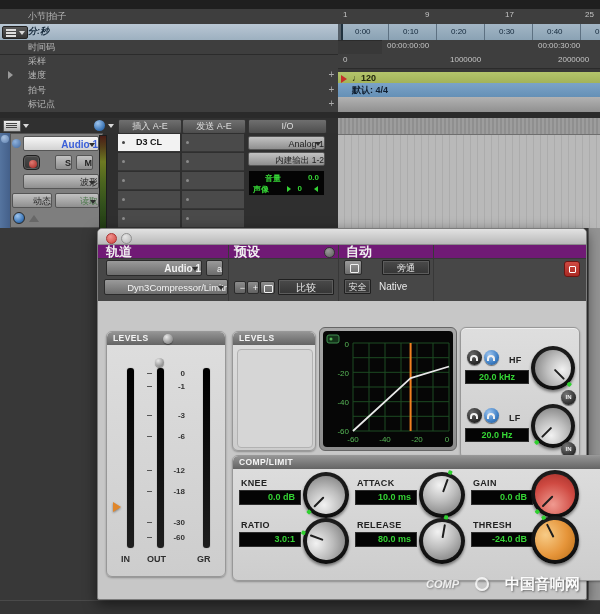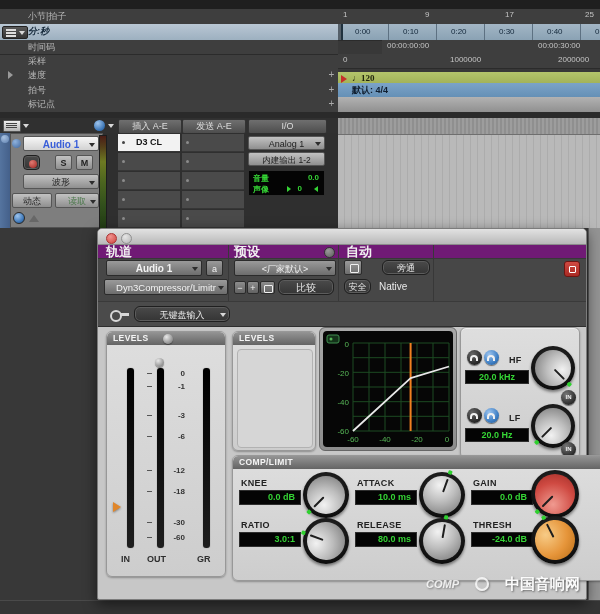--- a/index.html
+++ b/index.html
@@ -18,23 +18,23 @@
           border-right:1px solid #5d7182;color:#13273a;font-size:8px;padding-left:14px;box-sizing:border-box;line-height:15px;}
   .plus{position:absolute;right:2px;top:1px;width:9px;height:11px;color:#ababab;font-size:10px;line-height:11px;text-align:center;}
   .tri-r-red{width:0;height:0;border-left:6px solid #c62f2a;border-top:4px solid transparent;border-bottom:4px solid transparent;}
   .tri-r-gray{width:0;height:0;border-left:5px solid #9a9a9a;border-top:4px solid transparent;border-bottom:4px solid transparent;}
   .tri-dn{width:0;height:0;border-top:4px solid #2d2d2d;border-left:3.5px solid transparent;border-right:3.5px solid transparent;display:inline-block;}
   .tri-dn.lt{border-top-color:#d8d8d8;}
   
   .colbtn{position:absolute;top:119px;height:13px;background:linear-gradient(#6f6f6f,#4d4d4d);
           border:1px solid #333;border-radius:2px;color:#ddd;font-size:9px;text-align:center;line-height:13px;}
   .gbtn{background:linear-gradient(#c2c2c2,#8f8f8f);border:1px solid #555;border-radius:2px;
-        color:#222;font-size:9px;text-align:center;box-sizing:border-box;}
+        color:#222;font-size:9px;text-align:right;box-sizing:border-box;}
   .darkbtn{background:linear-gradient(#4a4a4a,#353535);border:1px solid #1f1f1f;box-shadow:0 0 0 1px #5c5c5c inset;
-           border-radius:6px;color:#e8e8e8;font-size:9px;text-align:center;box-sizing:border-box;}
+           border-radius:1px;color:#e8e8e8;font-size:9px;text-align:center;box-sizing:border-box;}
   .slot{position:absolute;width:62px;height:18px;background:#4a4a4a;border-bottom:1px solid #363636;box-sizing:border-box;}
   .slot .dot{position:absolute;left:4px;top:7px;width:3px;height:3px;border-radius:50%;background:#8b8b8b;}
   .lcd{background:#040404;border:1px solid #2e2e2e;color:#35d435;font-weight:bold;box-sizing:border-box;}
   
   #plugwin{position:absolute;left:97px;top:228px;width:490px;height:372px;background:#c7c7c7;
            border:1px solid #7c7c7c;border-radius:5px 5px 2px 2px;box-shadow:0 4px 14px rgba(0,0,0,.55);box-sizing:border-box;}
   .panel{position:absolute;background:linear-gradient(#dedede,#cdcdcd);border:1px solid #989898;
          border-radius:6px;box-shadow:inset 0 1px 0 #efefef,0 1px 2px rgba(0,0,0,.3);box-sizing:border-box;overflow:hidden;}
   .phead{height:13px;background:linear-gradient(#949494,#646464);border-radius:5px 5px 0 0;
          color:#f4f4f4;font-size:8.5px;font-weight:bold;letter-spacing:.4px;line-height:13px;padding-left:6px;}
@@ -123,21 +123,21 @@
   </div>
   <div class="rright" style="top:40px;height:14px;margin-left:44px;">
     <span class="tick" style="left:5px;">00:00:00:00</span>
     <span class="tick" style="left:156px;">00:00:30:00</span>
   </div>
   <div class="rright" style="top:54px;height:14px;">
     <span class="tick" style="left:5px;">0</span>
     <span class="tick" style="left:112px;">1000000</span>
     <span class="tick" style="left:220px;">2000000</span>
   </div>
-  <div class="rright" style="top:72px;height:15px;background:linear-gradient(#b4c46b,#9cad53);font-family:Liberation Serif, serif;">
+  <div class="rright" style="top:72px;height:15px;background:linear-gradient(#b4c46b,#9cad53);">
     <span class="tri-r-red abs" style="left:3px;top:3px;"></span>
     <span class="abs" style="left:14px;top:1px;font-size:9px;font-weight:bold;color:#22260e;">♩120</span>
   </div>
   <div class="rright" style="top:83px;height:14px;background:linear-gradient(#7ba3c8,#6590b6);">
     <span class="abs" style="left:14px;top:1px;font-size:9px;font-weight:bold;color:#101f30;">默认: 4/4</span>
   </div>
   <div class="rright" style="top:97px;height:15px;background:linear-gradient(#b2b2b2,#909090);"></div>
 
   <div class="abs" style="left:0;top:118px;width:338px;height:15px;background:#303030;">
     <span class="abs" style="left:3px;top:2px;width:16px;height:10px;background:linear-gradient(#efefef,#b5b5b5);border:1px solid #555;border-radius:1px;">
@@ -214,21 +214,21 @@
     </div>
 
   <div class="abs gbtn" style="left:248px;top:136px;width:77px;height:14px;line-height:14px;">
     <span>Analog 1</span>
     <span class="tri-dn abs" style="right:3px;top:5px;"></span>
   </div>
   <div class="abs gbtn" style="left:248px;top:152px;width:77px;height:14px;line-height:14px;font-size:8.5px;">
     <span>内建输出 1-2</span>
   </div>
   <div class="abs lcd" style="left:248px;top:170px;width:77px;height:26px;font-size:8px;">
-    <span class="abs" style="left:4px;top:2px;">音量</span>
+    <span class="abs" style="left:16px;top:2px;">音量</span>
     <span class="abs" style="right:5px;top:2px;">0.0</span>
     <span class="abs" style="left:4px;top:13px;">声像</span>
     <span class="abs" style="right:22px;top:13px;">0</span>
     <span class="abs" style="right:33px;top:15px;width:0;height:0;border-left:4px solid #35d435;border-top:3px solid transparent;border-bottom:3px solid transparent;"></span>
     <span class="abs" style="right:6px;top:15px;width:0;height:0;border-right:4px solid #35d435;border-top:3px solid transparent;border-bottom:3px solid transparent;"></span>
   </div>
 
   <div class="abs" style="left:338px;top:118px;width:262px;height:16px;background:repeating-linear-gradient(90deg,#9d9d9d 0 2px,#8f8f8f 2px 4px);border-bottom:1px solid #6f6f6f;"></div>
   <div class="abs" style="left:338px;top:135px;width:262px;height:93px;background:repeating-linear-gradient(90deg,#b9b9b9 0 6px,#acacac 6px 7px);"></div>
 
@@ -252,24 +252,20 @@
       </div>
       <div class="abs" style="left:130px;top:0;width:1px;height:56px;background:#383838;"></div>
       <div class="abs" style="left:240px;top:0;width:1px;height:56px;background:#383838;"></div>
       <div class="abs" style="left:335px;top:0;width:1px;height:56px;background:#383838;"></div>
 
       <div class="abs gbtn" style="left:8px;top:15px;width:96px;height:16px;background:linear-gradient(#9a9a9a,#6d6d6d);border:1px solid #2b2b2b;color:#f2f2f2;font-size:10px;font-weight:bold;line-height:16px;">
         <span>Audio 1</span>
         <span class="tri-dn abs" style="right:3px;top:6px;"></span>
       </div>
       <div class="abs gbtn" style="left:108px;top:15px;width:17px;height:16px;background:linear-gradient(#9a9a9a,#6d6d6d);border:1px solid #2b2b2b;color:#f2f2f2;line-height:16px;">a</div>
-      <div class="abs gbtn" style="left:136px;top:15px;width:102px;height:16px;background:linear-gradient(#9a9a9a,#6d6d6d);border:1px solid #2b2b2b;color:#f2f2f2;font-size:9px;line-height:16px;">
-        <span>&lt;厂家默认&gt;</span>
-        <span class="tri-dn abs" style="right:3px;top:6px;"></span>
-      </div>
       <div class="abs gbtn" style="left:246px;top:15px;width:18px;height:15px;background:linear-gradient(#9a9a9a,#6d6d6d);border:1px solid #2b2b2b;">
         <span class="abs" style="left:5px;top:3px;width:7px;height:7px;border:1.5px solid #f0f0f0;border-radius:1px;"></span>
       </div>
       <div class="abs darkbtn" style="left:284px;top:15px;width:48px;height:15px;line-height:15px;">旁通</div>
       <div class="abs" style="left:466px;top:16px;width:14px;height:14px;background:linear-gradient(#d04a42,#a92a24);border:1px solid #6e1512;border-radius:3px;">
         <span class="abs" style="left:3.5px;top:3.5px;width:5px;height:5px;border:1.5px solid #fff;border-radius:1px;"></span>
       </div>
 
       <div class="abs gbtn" style="left:6px;top:34px;width:124px;height:16px;background:linear-gradient(#9a9a9a,#6d6d6d);border:1px solid #2b2b2b;color:#f4f4f4;font-size:9.5px;line-height:16px;">
         <span>Dyn3Compressor/Limitr</span>
@@ -278,28 +274,20 @@
       <div class="abs gbtn" style="left:136px;top:36px;width:12px;height:13px;background:linear-gradient(#8d8d8d,#626262);border:1px solid #2b2b2b;color:#f0f0f0;font-size:9px;line-height:12px;">−</div>
       <div class="abs gbtn" style="left:149px;top:36px;width:12px;height:13px;background:linear-gradient(#8d8d8d,#626262);border:1px solid #2b2b2b;color:#f0f0f0;font-size:9px;line-height:12px;">+</div>
       <div class="abs gbtn" style="left:162px;top:36px;width:15px;height:13px;background:linear-gradient(#8d8d8d,#626262);border:1px solid #2b2b2b;">
         <span class="abs" style="left:3px;top:2.5px;width:7px;height:6px;border:1.5px solid #f0f0f0;border-radius:1px;"></span>
       </div>
       <div class="abs darkbtn" style="left:180px;top:34px;width:56px;height:16px;font-size:10px;line-height:16px;">比较</div>
       <div class="abs darkbtn" style="left:246px;top:34px;width:27px;height:15px;line-height:15px;">安全</div>
       <span class="abs" style="left:281px;top:36px;color:#e9e9e9;font-size:10px;">Native</span>
     </div>
 
-    <div class="abs" style="left:0;top:72px;width:100%;height:24px;background:#4b4b4b;border-top:1px solid #3a3a3a;border-bottom:1px solid #2e2e2e;">
-      <span class="abs" style="left:12px;top:8px;width:8px;height:8px;border:2px solid #d8d8d8;border-radius:50%;"></span>
-      <span class="abs" style="left:22px;top:11px;width:9px;height:2.5px;background:#d8d8d8;"></span>
-      <div class="abs darkbtn" style="left:36px;top:4px;width:96px;height:16px;line-height:16px;">
-        <span>无键盘输入</span>
-        <span class="tri-dn lt abs" style="right:3px;top:6px;"></span>
-      </div>
-    </div>
 
     <div class="panel" style="left:8px;top:102px;width:120px;height:246px;">
       <div class="phead">
         <span>LEVELS</span>
         <span class="ball abs" style="left:56px;top:1.5px;width:10px;height:10px;"></span>
       </div>
       <div class="meter" style="left:20px;top:36px;"></div>
       <div class="meter" style="left:50px;top:36px;"></div>
       <div class="meter" style="left:96px;top:36px;"></div>
       <div class="ball abs" style="left:48px;top:26px;width:9px;height:9px;"></div>

